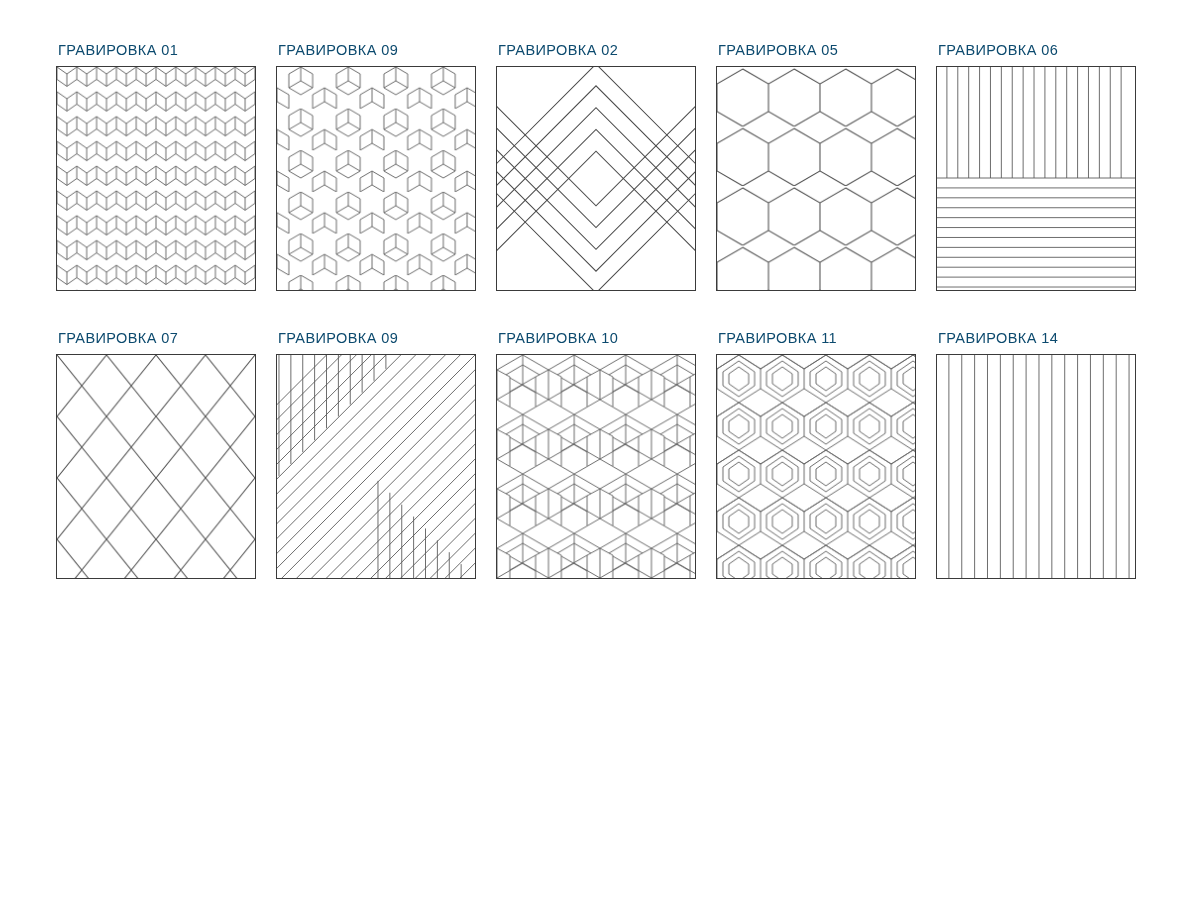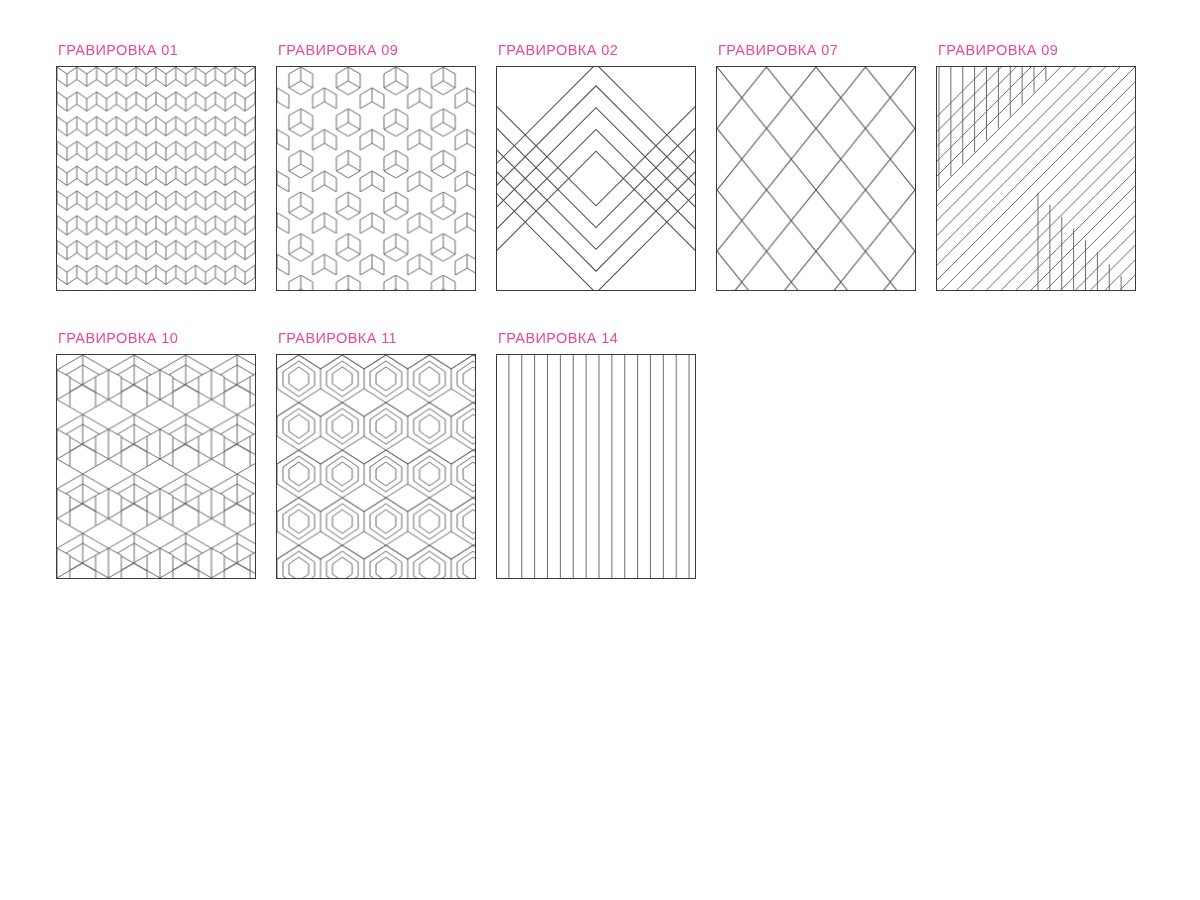--- a/index.html
+++ b/index.html
@@ -27,21 +27,21 @@
     column-gap: 0px;
     row-gap: 39px;
     margin-left: 56px;
   }
   .cell {
     width: 220px;
   }
   .cell-label {
     font-size: 14.5px;
     letter-spacing: 0.4px;
-    color: #ec4899;
+    color: #0c4a6e;
     margin: 0 0 8px 2px;
     white-space: nowrap;
     font-weight: 400;
   }
   .swatch {
     width: 200px;
     height: 225px;
     border: 1.2px solid #3a3a3a;
     background: #ffffff;
     overflow: hidden;
@@ -124,21 +124,51 @@
             <path d="M-40 225 L100 85 L240 225"></path>
             <path d="M-40 203 L100 63 L240 203"></path>
             <path d="M-40 181 L100 41 L240 181"></path>
             <path d="M-40 159 L100 19 L240 159"></path>
             <path d="M-40 137 L100 -3 L240 137"></path>
           </g>
         </svg>
       </div>
     </div>
 
-
+    <div class="cell">
+      <div class="cell-label">ГРАВИРОВКА 05</div>
+      <div class="swatch">
+        <svg viewBox="0 0 200 225" preserveAspectRatio="none">
+          <defs>
+            <pattern id="pt05" width="52" height="60" patternUnits="userSpaceOnUse">
+              <g class="p-stroke-dark">
+                <path d="M26 2 L52 17 L52 45 L26 60 L0 45 L0 17 Z"></path>
+                <path d="M0 17 L-26 2 M0 45 L-26 60 M52 17 L78 2 M52 45 L78 60"></path>
+              </g>
+            </pattern>
+          </defs>
+          <rect x="0" y="0" width="200" height="225" fill="url(#pt05)"></rect>
+        </svg>
+      </div>
+    </div>
+
+    <div class="cell">
+      <div class="cell-label">ГРАВИРОВКА 06</div>
+      <div class="swatch">
+        <svg viewBox="0 0 200 225" preserveAspectRatio="none">
+          <g class="p-stroke">
+            <path d="M10 0 L10 225 M21 0 L21 225 M32 0 L32 225 M43 0 L43 225 M54 0 L54 225 M65 0 L65 225 M76 0 L76 225 M87 0 L87 225 M98 0 L98 225 M109 0 L109 225 M120 0 L120 225 M131 0 L131 225 M142 0 L142 225 M153 0 L153 225 M164 0 L164 225 M175 0 L175 225 M186 0 L186 225"></path>
+          </g>
+          <rect x="0" y="112" width="200" height="113" fill="#ffffff"></rect>
+          <g class="p-stroke">
+            <path d="M0 112 L200 112 M0 122 L200 122 M0 132 L200 132 M0 142 L200 142 M0 152 L200 152 M0 162 L200 162 M0 172 L200 172 M0 182 L200 182 M0 192 L200 192 M0 202 L200 202 M0 212 L200 212 M0 222 L200 222"></path>
+          </g>
+        </svg>
+      </div>
+    </div>
 
     <div class="cell">
       <div class="cell-label">ГРАВИРОВКА 07</div>
       <div class="swatch">
         <svg viewBox="0 0 200 225" preserveAspectRatio="none">
           <defs>
             <pattern id="pt07" width="50" height="62" patternUnits="userSpaceOnUse">
               <path class="p-stroke-dark" d="M0 0 L25 31 L0 62 M25 31 L50 0 M25 31 L50 62"></path>
             </pattern>
           </defs>

